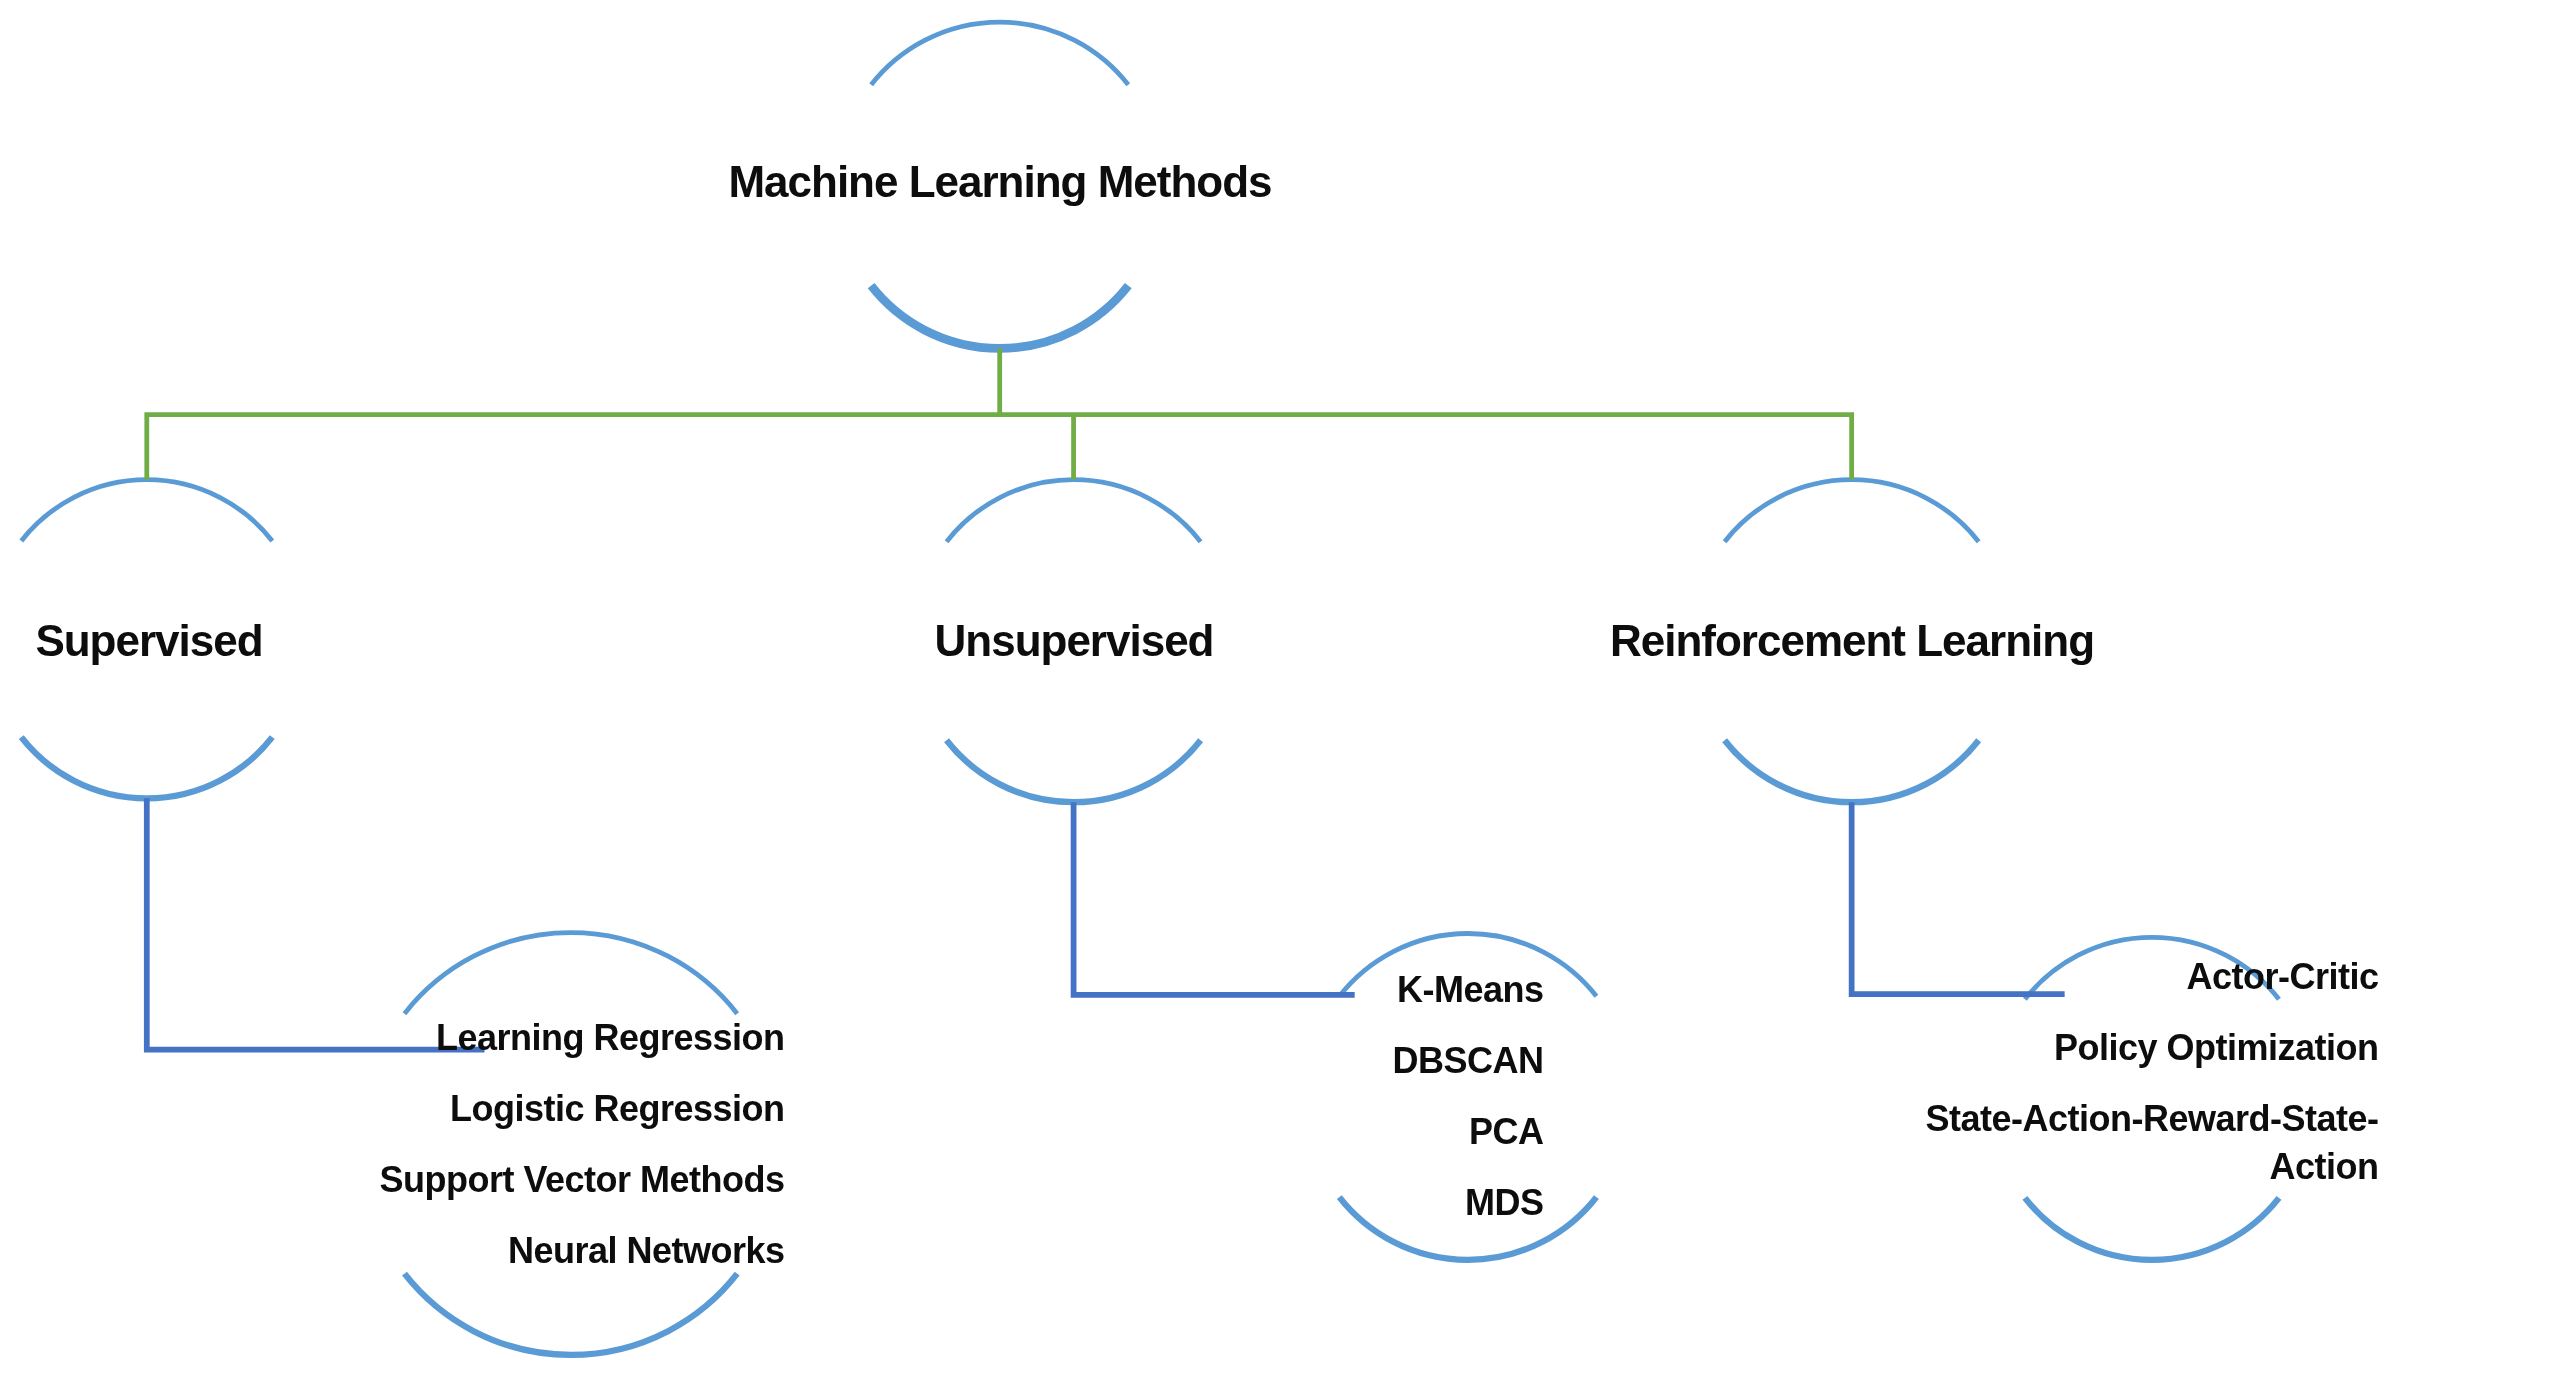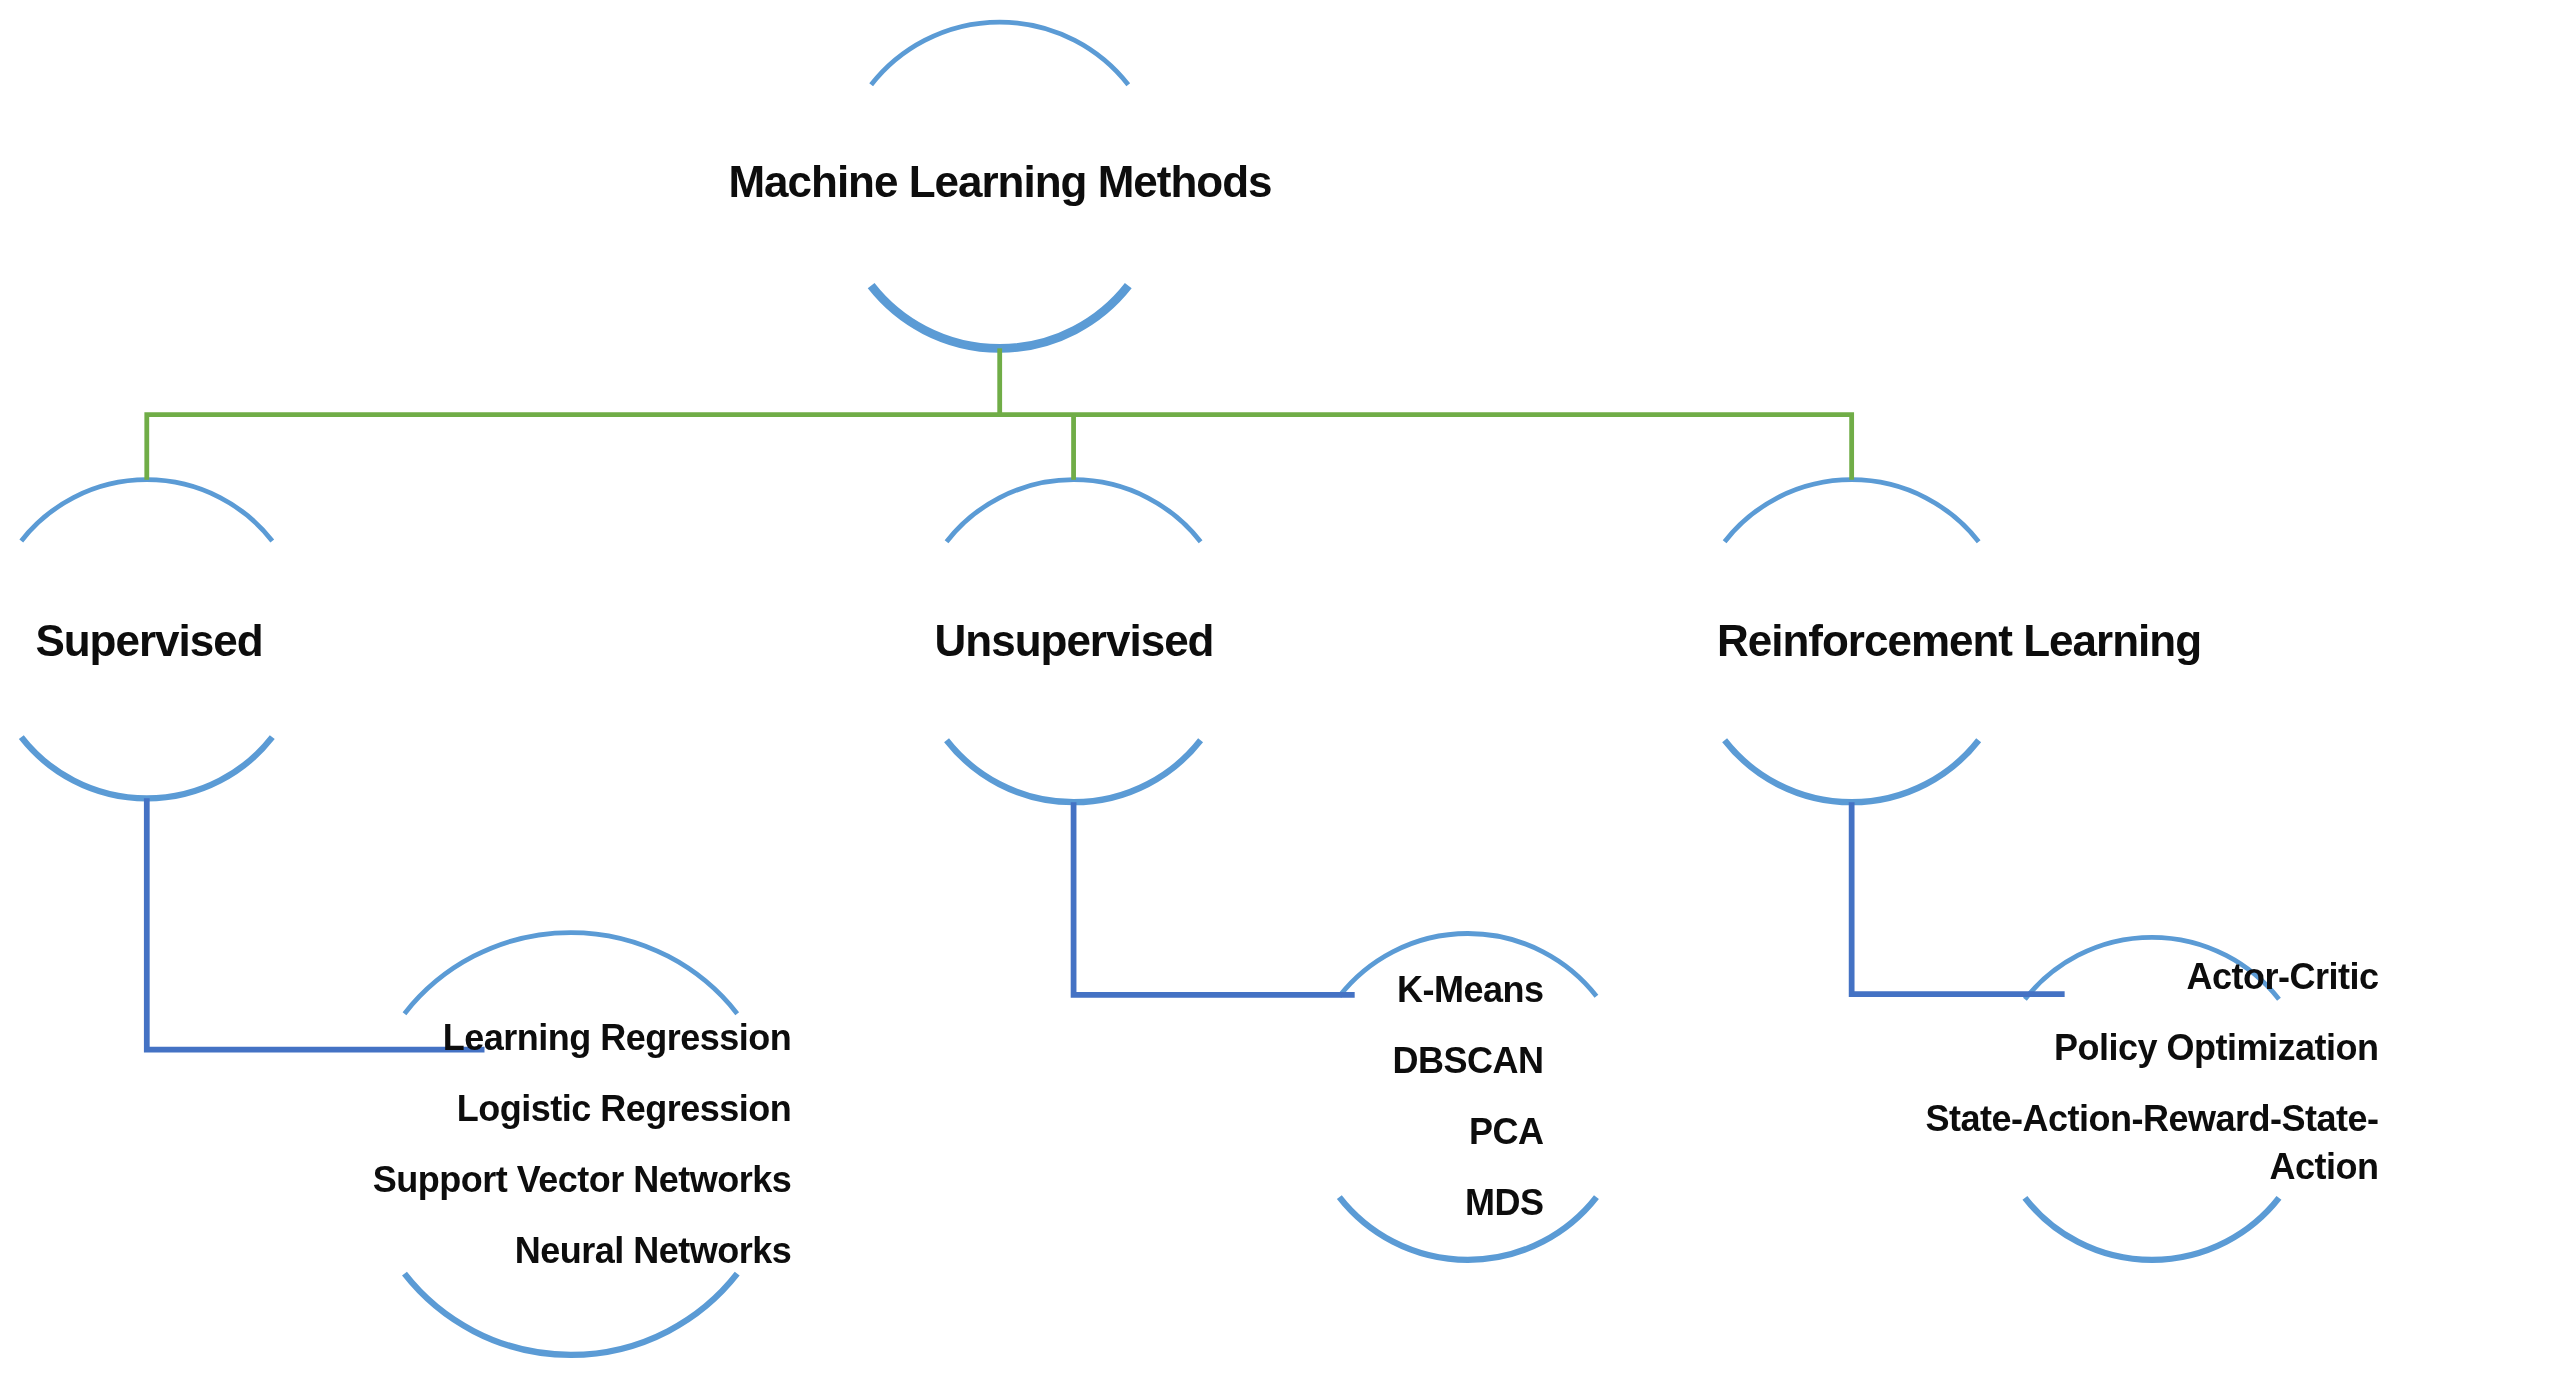--- a/index.html
+++ b/index.html
@@ -96,31 +96,31 @@
       <path class="blue-line" d="M 1930 836 L 1930 1036 L 2152 1036"></path>
     </g>
   </svg>
 
   <div class="node-label" style="left:1000px; top:182px;">Machine Learning Methods</div>
 
   <div class="node-label" style="left:149px; top:641px;">Supervised</div>
 
   <div class="node-label" style="left:1074px; top:641px;">Unsupervised</div>
 
-  <div class="node-label" style="left:1959px; top:641px;">Reinforcement Learning</div>
+  <div class="node-label" style="left:1852px; top:641px;">Reinforcement Learning</div>
 
   <div class="leaf-list" style="left:582px; top:1014px;">
     <div class="leaf-item">
       <div class="leaf-line">Learning Regression</div>
     </div>
     <div class="leaf-item">
       <div class="leaf-line">Logistic Regression</div>
     </div>
     <div class="leaf-item">
-      <div class="leaf-line">Support Vector Networks</div>
+      <div class="leaf-line">Support Vector Methods</div>
     </div>
     <div class="leaf-item">
       <div class="leaf-line">Neural Networks</div>
     </div>
   </div>
 
   <div class="leaf-list" style="left:1468px; top:966px;">
     <div class="leaf-item">
       <div class="leaf-line">K-Means</div>
     </div>

